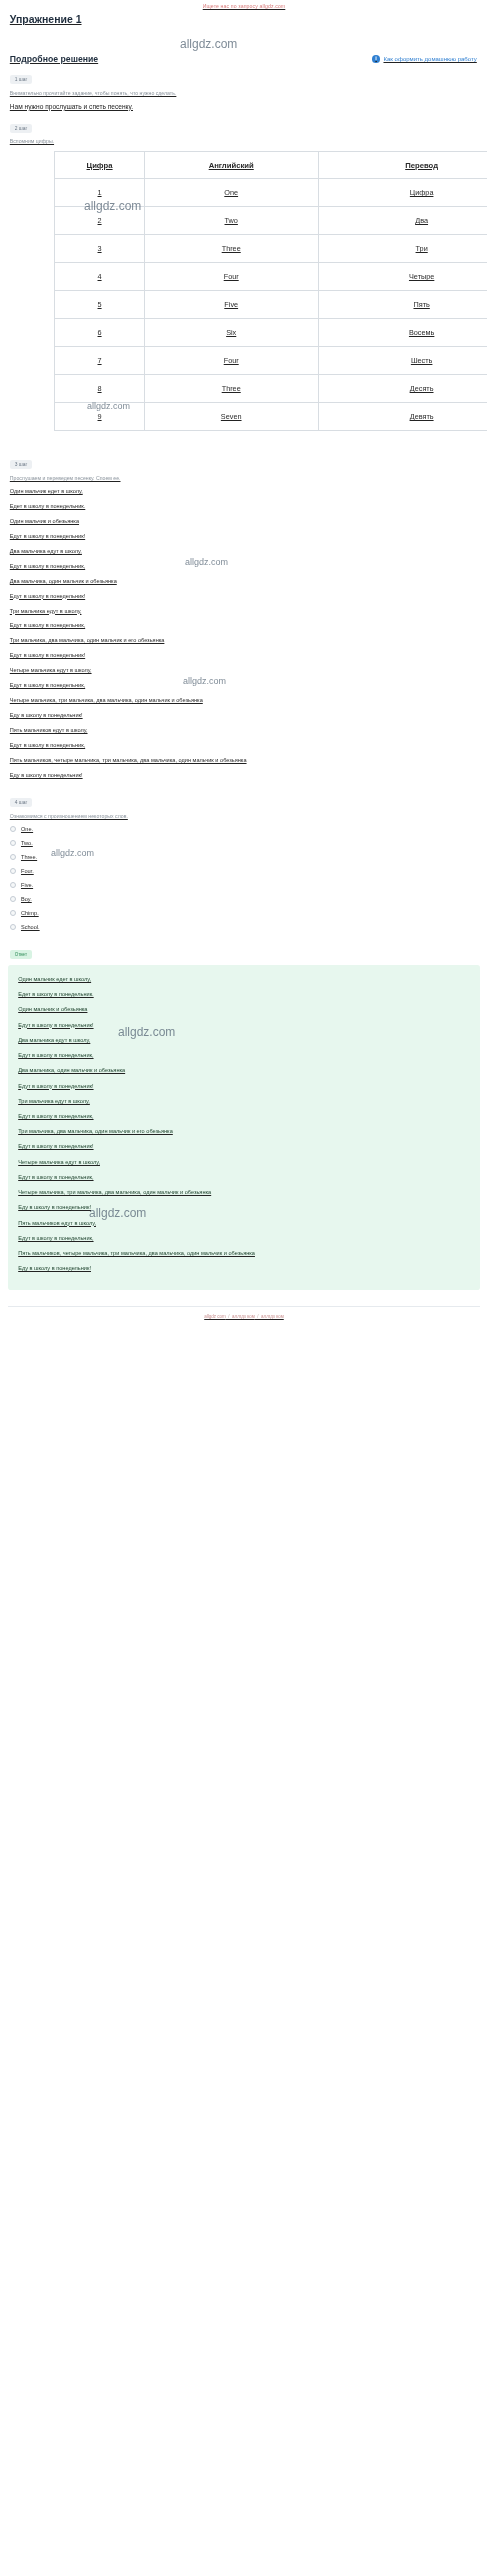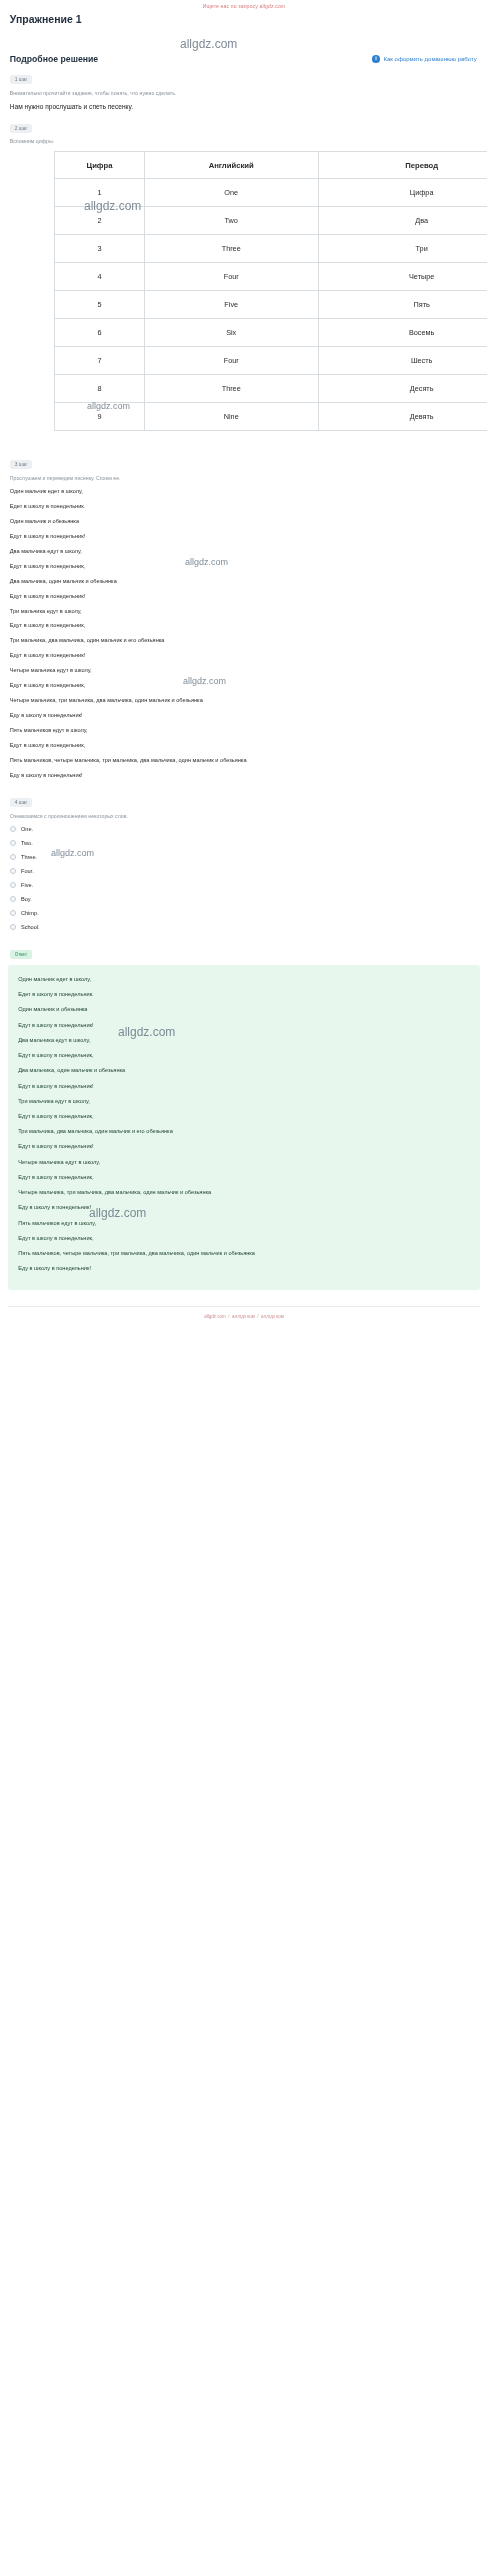--- a/index.html
+++ b/index.html
@@ -4,21 +4,21 @@
 <style>
   * { box-sizing: border-box; }
   html, body { margin:0; padding:0; }
   body {
     width: 488px;
     background: #ffffff;
     font-family: "Liberation Sans", sans-serif;
     color: #222;
     position: relative;
   }
-  .page { width:488px; position:relative; padding: 0 8.4px 0 8.4px; }
+  .page { width:488px; position:relative; padding: 0 8.4px 0 8.4px; text-decoration: underline; }
 
   .topnote {
     text-align:center;
     font-size:5.2px;
     color:#d97b7b;
     padding-top:2.8px;
     letter-spacing:0.1px;
   }
   .title {
     font-size:10.5px;
@@ -243,21 +243,21 @@
         <td>Four</td>
         <td>Шесть</td>
       </tr>
       <tr>
         <td>8</td>
         <td>Three</td>
         <td>Десять</td>
       </tr>
       <tr>
         <td>9</td>
-        <td>Nine</td>
+        <td>Seven</td>
         <td>Девять</td>
       </tr>
     </tbody>
   </table>
 
   
   <div style="height:18px"></div>
   <div class="step-chip">3 шаг</div>
   <div class="step-desc">Прослушаем и переведем песенку. Споем ее.</div>
 

